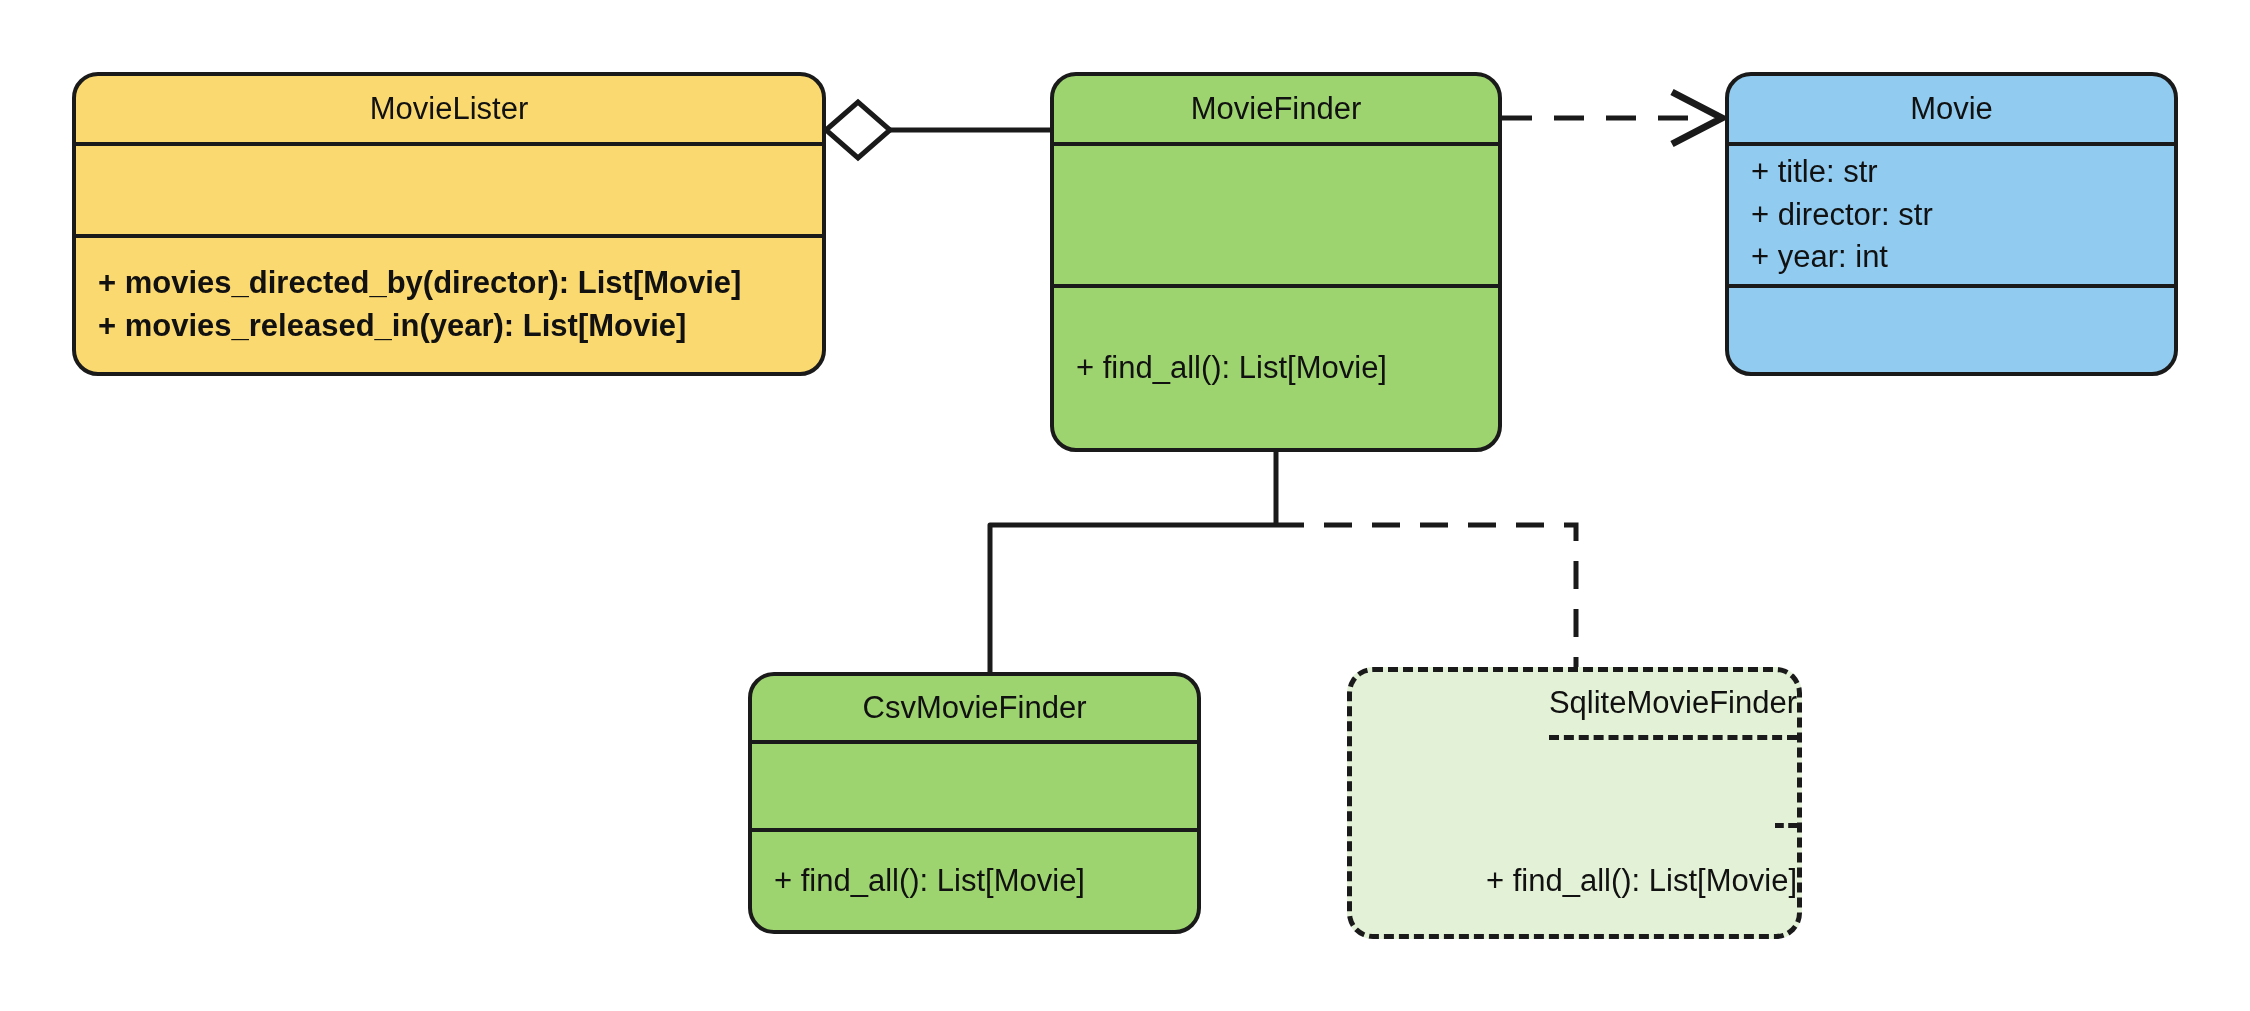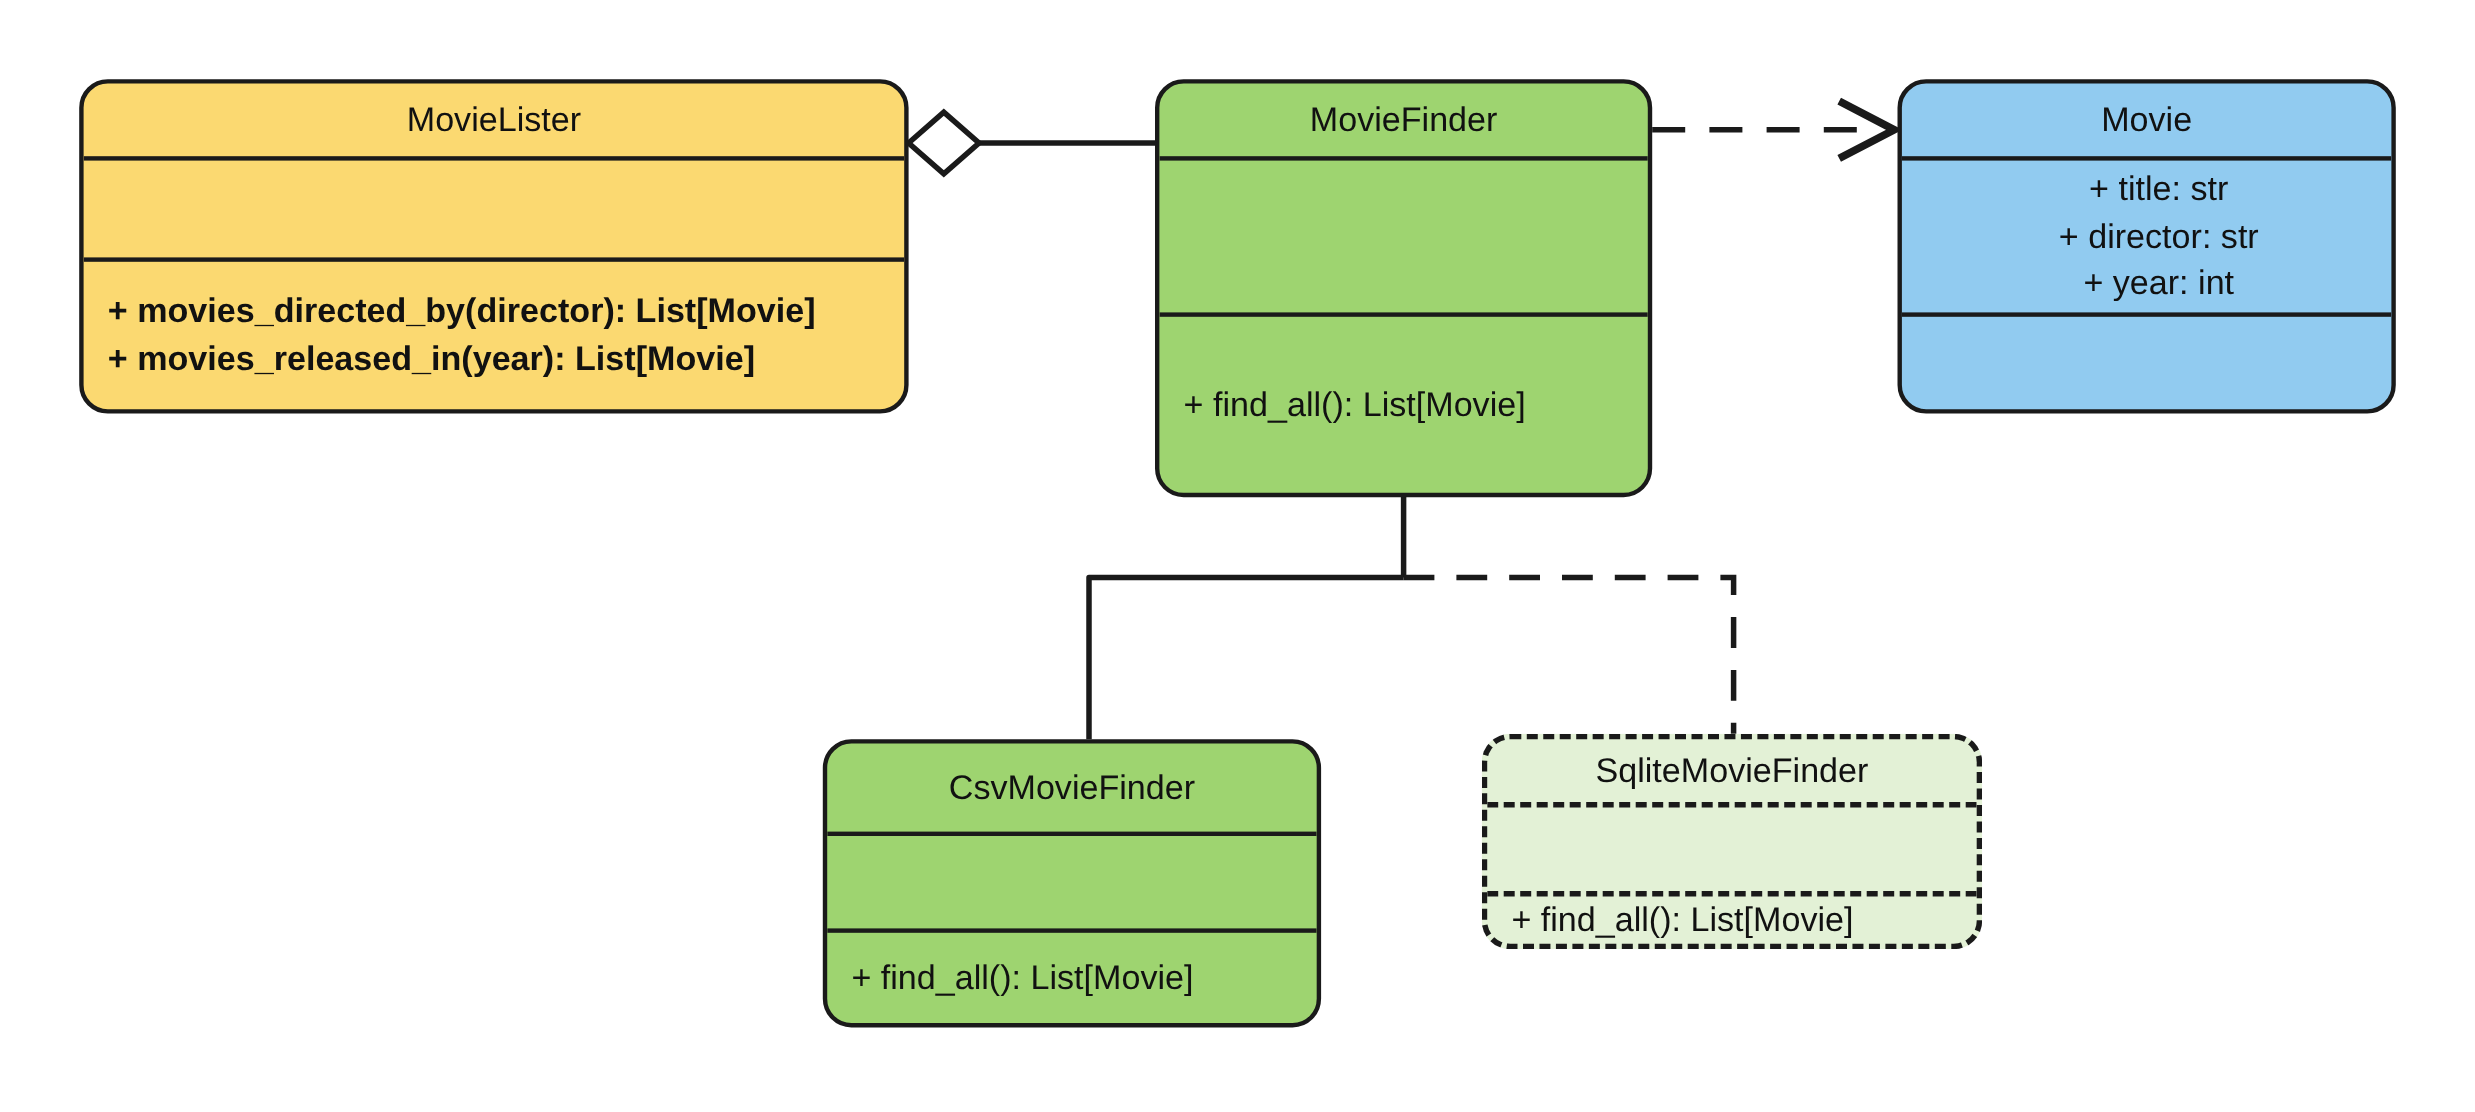--- a/index.html
+++ b/index.html
@@ -81,21 +81,21 @@
   .fill-yellow  { background: #fbd971; }
   .fill-green   { background: #9ed470; }
   .fill-blue    { background: #91cbf0; }
   .fill-pale    { background: #e3f1d6; }
 
   
   #class-movielister      { left: 72px;   top: 72px;  width: 754px;  height: 304px; }
   #class-moviefinder      { left: 1050px; top: 72px;  width: 452px;  height: 380px; }
   #class-movie            { left: 1725px; top: 72px;  width: 453px;  height: 304px; }
   #class-csvmoviefinder   { left: 748px;  top: 672px; width: 453px;  height: 262px; }
-  #class-sqlitemoviefinder{ left: 1347px; top: 667px; width: 455px;  height: 196px; }
+  #class-sqlitemoviefinder{ left: 1347px; top: 667px; width: 455px;  height: 272px; align-items: flex-end; }
 </style>
 </head>
 <body>
 
 <div id="canvas">
 
   <svg id="edges" viewBox="0 0 2250 1011" width="2250" height="1011" xmlns="http://www.w3.org/2000/svg">
 
     <g>
       <line x1="890" y1="130" x2="1050" y2="130" stroke="#1a1a1a" stroke-width="5"></line>
@@ -139,30 +139,30 @@
     <div class="compartment body divider" style="height:142px;"></div>
     <div class="compartment body" style="flex:1;">
       <span class="member">+ find_all(): List[Movie]</span>
     </div>
   </div>
 
   <div class="uml-class fill-blue" id="class-movie">
     <div class="compartment header divider" style="height:70px;">
       <span class="class-name">Movie</span>
     </div>
-    <div class="compartment body divider" style="height:142px;align-items:center;">
+    <div class="compartment body divider" style="height:142px;">
       <span class="member">+ title: str</span>
       <span class="member">+ director: str</span>
       <span class="member">+ year: int</span>
     </div>
     <div class="compartment body" style="flex:1;"></div>
   </div>
 
   <div class="uml-class fill-green" id="class-csvmoviefinder">
-    <div class="compartment header divider" style="height:84px;">
+    <div class="compartment header divider" style="height:68px;">
       <span class="class-name">CsvMovieFinder</span>
     </div>
     <div class="compartment body divider" style="height:88px;"></div>
     <div class="compartment body" style="flex:1;">
       <span class="member">+ find_all(): List[Movie]</span>
     </div>
   </div>
 
   <div class="uml-class fill-pale dashed" id="class-sqlitemoviefinder">
     <div class="compartment header divider dashed-div" style="height:68px;">

